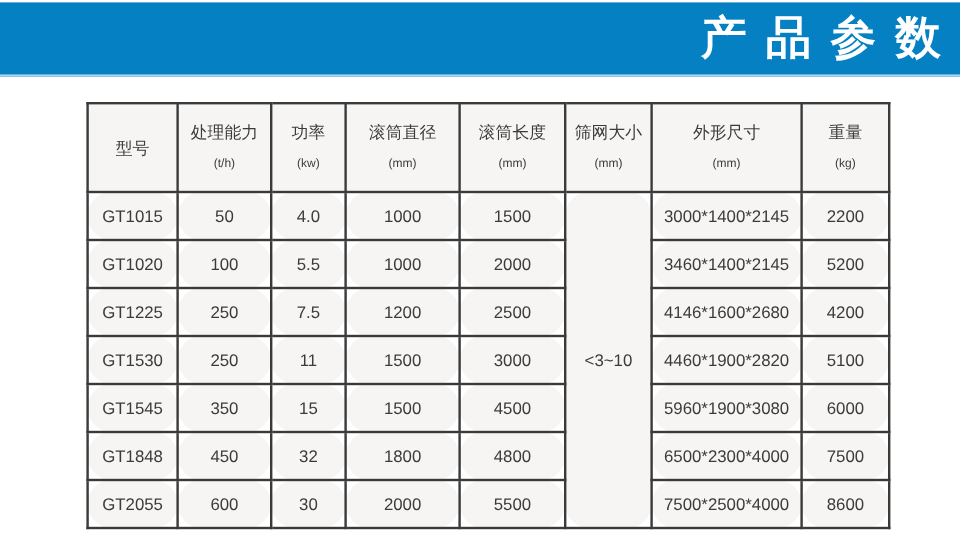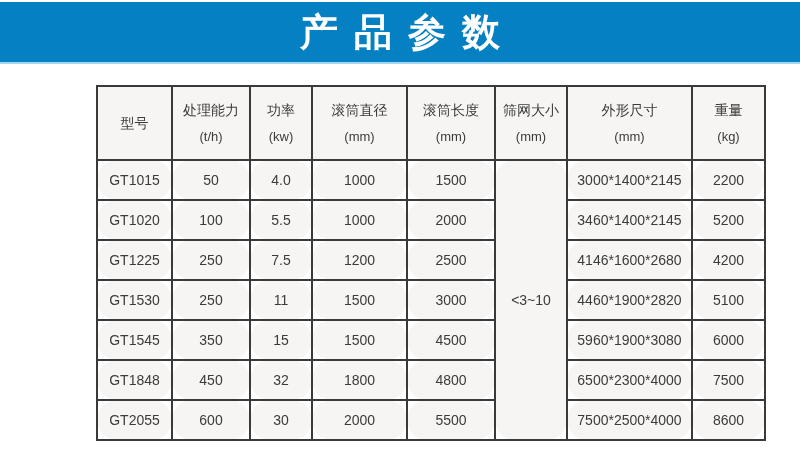--- a/index.html
+++ b/index.html
@@ -20,31 +20,31 @@
     left: 0;
     width: 800px;
     height: 60px;
     background: #0580c2;
     border-bottom: 2px solid #a5d6ef;
     box-sizing: content-box;
   }
   .banner-title {
     height: 60px;
     line-height: 60px;
-    text-align: center;
+    text-align: right;
     color: #ffffff;
     font-size: 38px;
     font-weight: bold;
     letter-spacing: 0.42em;
     text-indent: 0.42em;
     white-space: nowrap;
   }
   table.params {
     position: absolute;
-    left: 96px;
+    left: 72px;
     top: 85px;
     width: 670px;
     border-collapse: collapse;
     table-layout: fixed;
   }
   .params th, .params td {
     border: 2px solid #3a3a3a;
     background: #f6f5f3;
     text-align: center;
     vertical-align: middle;
@@ -52,21 +52,21 @@
     padding: 0;
     overflow: hidden;
   }
   .params thead tr { height: 74px; }
   .params tbody tr { height: 40px; }
   .params th {
     font-weight: normal;
     font-size: 14px;
   }
   .hname { display: block; line-height: 19px; }
-  .hunit { display: block; line-height: 19px; margin-top: 7px; font-size: 13px; }
+  .hunit { display: block; line-height: 19px; margin-top: 7px; font-size: 10px; }
   .params td { font-size: 14px; border-radius: 20px; }
 </style>
 </head>
 <body>
 
 <div class="banner">
   <div class="banner-title">产品参数</div>
 </div>
 
 <table class="params">

